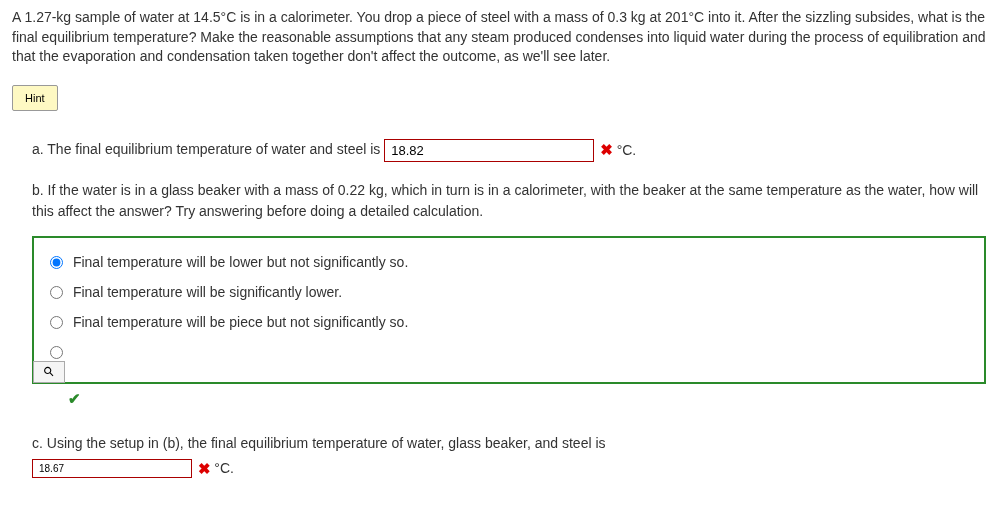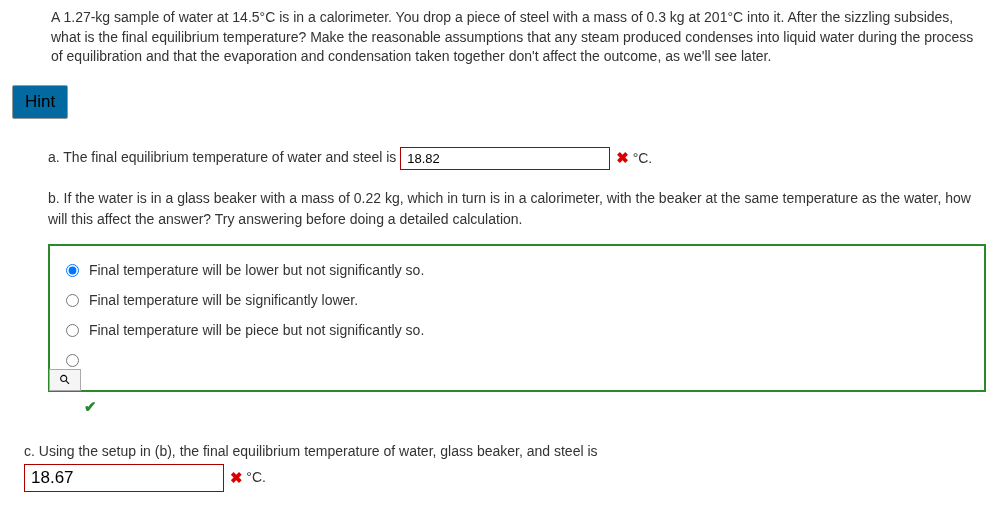--- a/index.html
+++ b/index.html
@@ -10,35 +10,34 @@
     body {
       font-family: "Lucida Sans Unicode", "Lucida Grande", Verdana, sans-serif;
       font-size: 14px;
       color: #333;
       padding: 8px 12px;
       background: #fff;
     }
     .problem-text {
       line-height: 1.4;
       margin-bottom: 18px;
-      margin-left: 39px;
     }
     .hint-button {
       border: 1px solid #999;
-      background: #0369a1;
+      background: #fef9c3;
       padding: 6px 12px;
       font-family: inherit;
-      font-size: 17px;
+      font-size: 11px;
       cursor: pointer;
       border-radius: 2px;
       margin-bottom: 28px;
       display: inline-block;
     }
     .question-block {
-      margin-left: 36px;
+      margin-left: 20px;
       margin-bottom: 18px;
       line-height: 1.5;
     }
     .answer-input {
       border: 1px solid #a00;
       padding: 3px 6px;
       font-family: Arial, sans-serif;
       font-size: 13px;
       width: 210px;
       vertical-align: middle;
@@ -86,30 +85,30 @@
       justify-content: center;
     }
     .check-mark {
       color: #2a8a2a;
       font-weight: bold;
       font-size: 15px;
       margin-left: 36px;
       vertical-align: middle;
     }
     .part-c {
-      margin-left: 12px;
+      margin-left: 20px;
       margin-top: 22px;
       line-height: 1.7;
     }
     .answer-input-c {
       border: 1px solid #a00;
       padding: 3px 6px;
       font-family: Arial, sans-serif;
-      font-size: 17px;
-      width: 200px;
+      font-size: 10px;
+      width: 160px;
       vertical-align: middle;
     }
   </style>
 </head>
 <body>
 
 
 
 <div class="problem-text">A 1.27-kg sample of water at 14.5°C is in a calorimeter. You drop a piece of steel with a mass of 0.3 kg at 201°C into it. After the sizzling subsides, what is the final equilibrium temperature? Make the reasonable assumptions that any steam produced condenses into liquid water during the process of equilibration and that the evaporation and condensation taken together don't affect the outcome, as we'll see later.</div>
 

